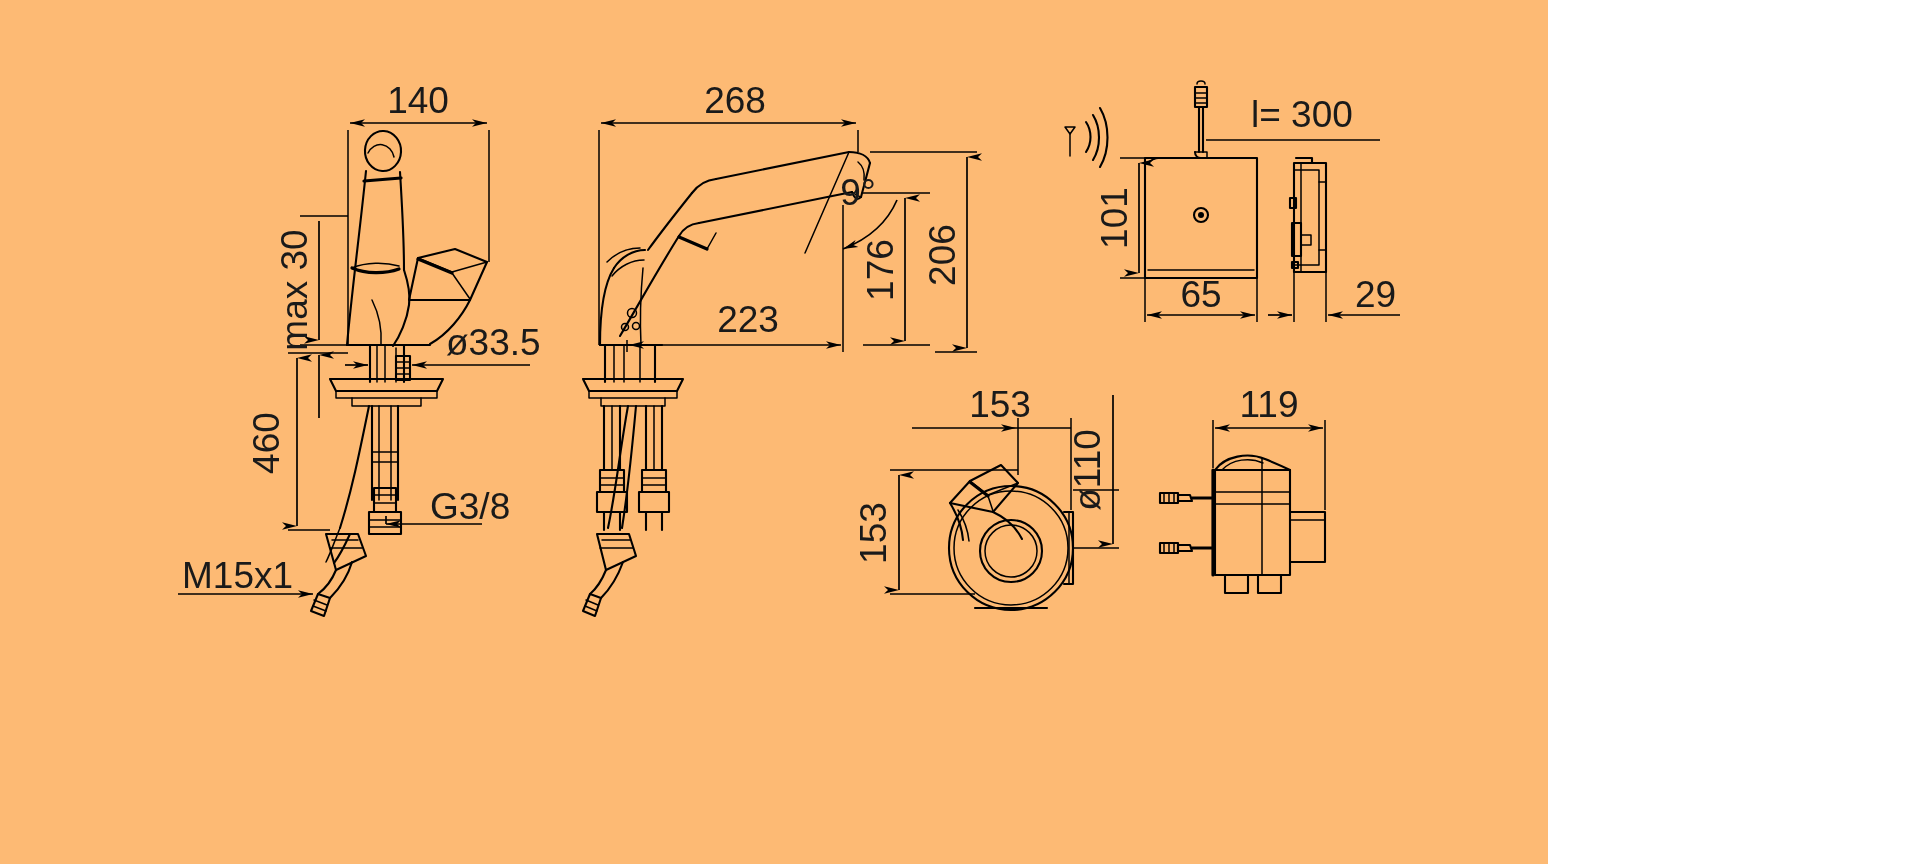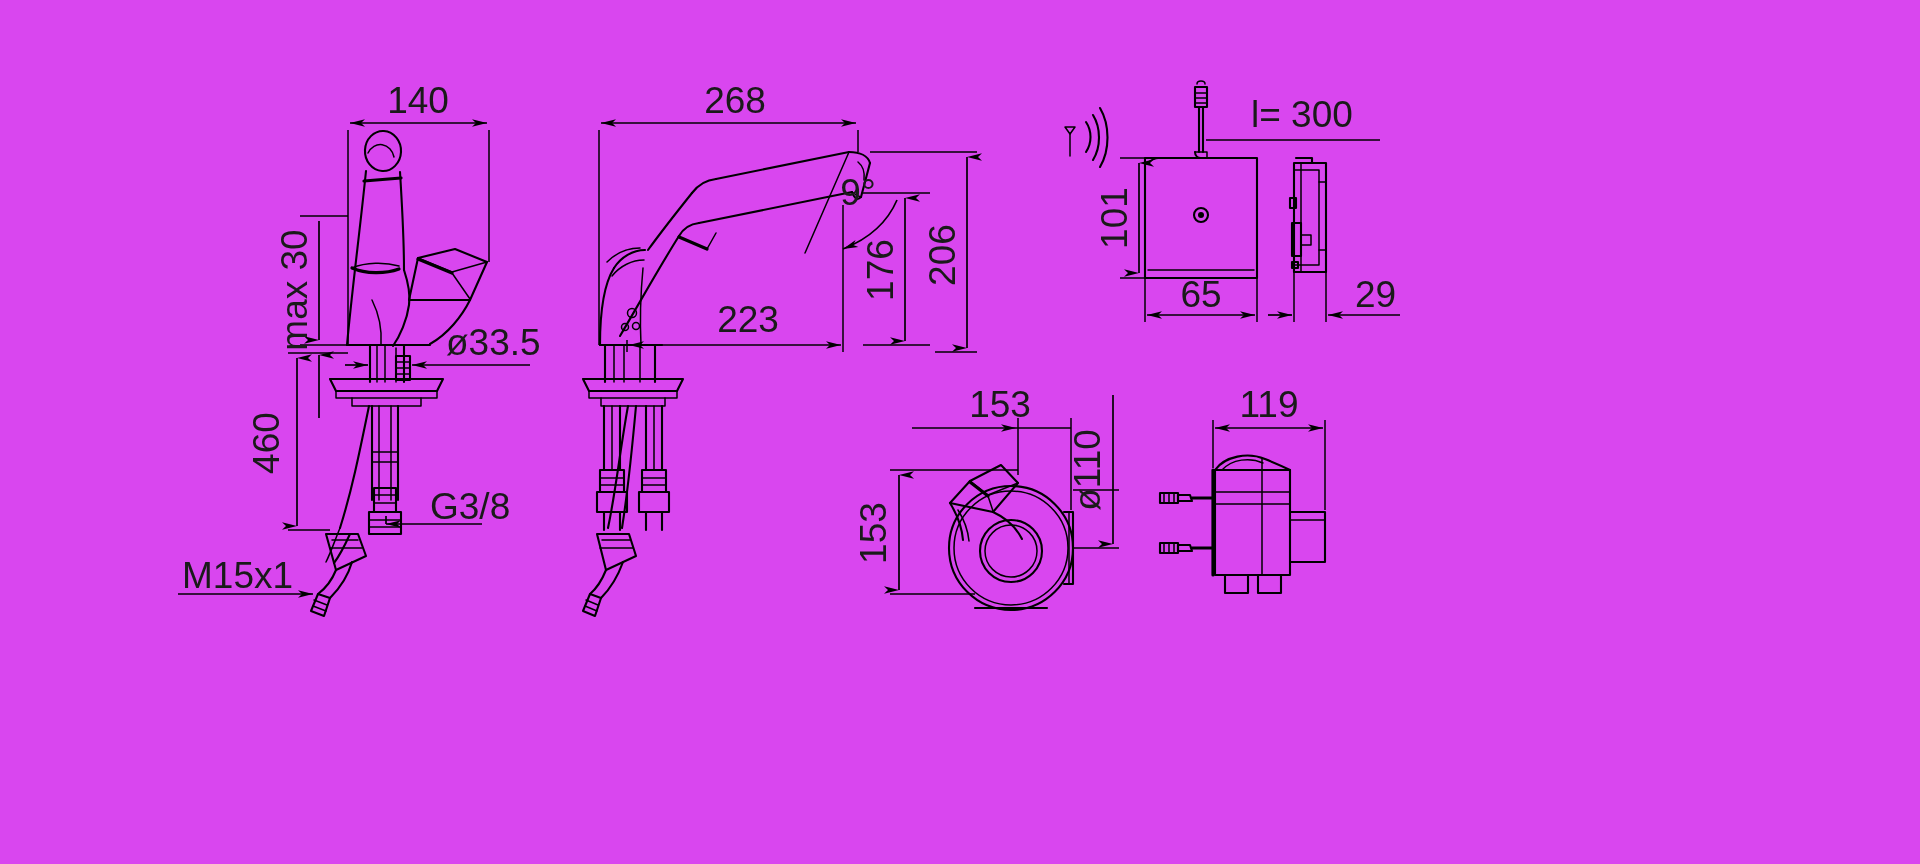--- a/index.html
+++ b/index.html
@@ -8,23 +8,23 @@
     background: #ffffff;
   }
   body {
     width: 1920px;
     height: 864px;
     overflow: hidden;
     font-family: "Liberation Sans", sans-serif;
   }
   #sheet {
     position: relative;
-    width: 1920px;
+    width: 1548px;
     height: 864px;
-    background: #d946ef;
+    background: #fdba74;
   }
   svg#drawing {
     position: absolute;
     left: 0;
     top: 0;
     width: 1920px;
     height: 864px;
   }
   .ln { fill: none; stroke: #000000; stroke-width: 2.1; stroke-linecap: round; stroke-linejoin: round; }
   .lnthin { fill: none; stroke: #000000; stroke-width: 1.5; stroke-linecap: round; stroke-linejoin: round; }

